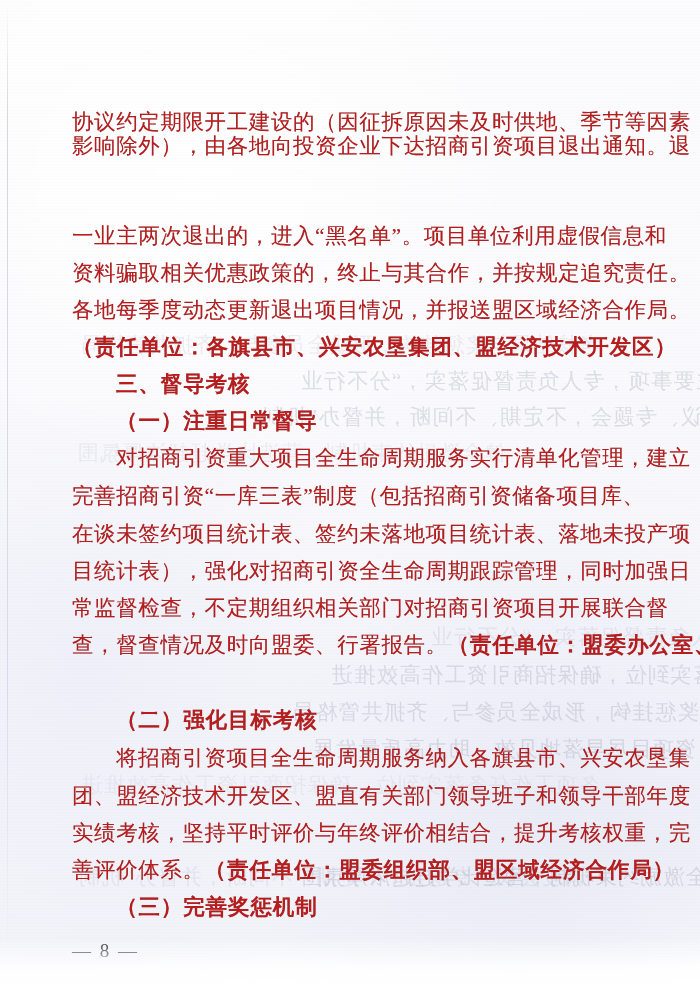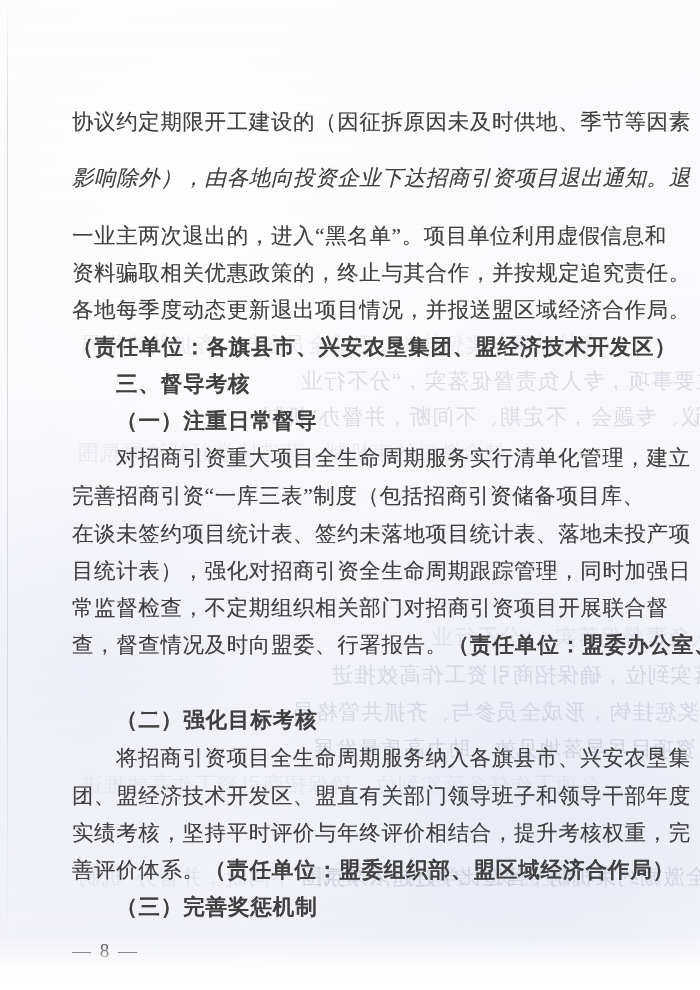--- a/index.html
+++ b/index.html
@@ -74,21 +74,21 @@
   
   .text-layer {
     position: absolute;
     inset: 0;
   }
 
   .line {
     position: absolute;
     left: 72px;
     white-space: nowrap;
-    color: #404040;
+    color: #b91c1c;
     font-size: 21.5px;
     line-height: 1;
     letter-spacing: 0.6px;
     text-shadow: 0 0 0.6px rgba(40,40,40,0.35);
     text-align: center;
   }
 
   .line.indent-1 { left: 116px; }   
   .line.indent-2 { left: 116px; }   
 
@@ -134,21 +134,21 @@
     <div class="ghost-line" style="top:330px; left:80px; opacity:0.16;">考核结果与奖惩挂钩，形成全员参与、齐抓共管格局</div>
     <div class="ghost-line" style="top:438px; left:76px; opacity:0.14;">健全激励约束机制，营造比学赶超浓厚氛围</div>
     <div class="ghost-line" style="top:622px; left:430px; opacity:0.18;">会议纪要主要事项，专人负责督促落实，“分不行业</div>
     <div class="ghost-line" style="top:770px; left:80px; opacity:0.12;">各项工作任务落实到位，确保招商引资工作高效推进</div>
     <div class="ghost-line" style="top:862px; left:78px; opacity:0.16;">调度会议、专题会，不定期、不间断，并督办”机制</div>
   </div>
 
   <div class="text-layer">
 
     <div class="line" style="top:112px;">协议约定期限开工建设的（因征拆原因未及时供地、季节等因素</div>
-    <div class="line" style="top:168px;font-style:italic;">影响除外），由各地向投资企业下达招商引资项目退出通知。退</div>
+    <div class="line" style="top:136px;">影响除外），由各地向投资企业下达招商引资项目退出通知。退</div>
     <div class="line" style="top:226px;">一业主两次退出的，进入“黑名单”。项目单位利用虚假信息和</div>
     <div class="line" style="top:263px;">资料骗取相关优惠政策的，终止与其合作，并按规定追究责任。</div>
     <div class="line" style="top:300px;">各地每季度动态更新退出项目情况，并报送盟区域经济合作局。</div>
     <div class="line b" style="top:337px;">（责任单位：各旗县市、兴安农垦集团、盟经济技术开发区）</div>
 
     <div class="line b indent-2" style="top:374px;">三、督导考核</div>
     <div class="line b indent-2" style="top:411px;">（一）注重日常督导</div>
 
     <div class="line indent-1" style="top:448px;">对招商引资重大项目全生命周期服务实行清单化管理，建立</div>
     <div class="line" style="top:486px;">完善招商引资“一库三表”制度（包括招商引资储备项目库、</div>

